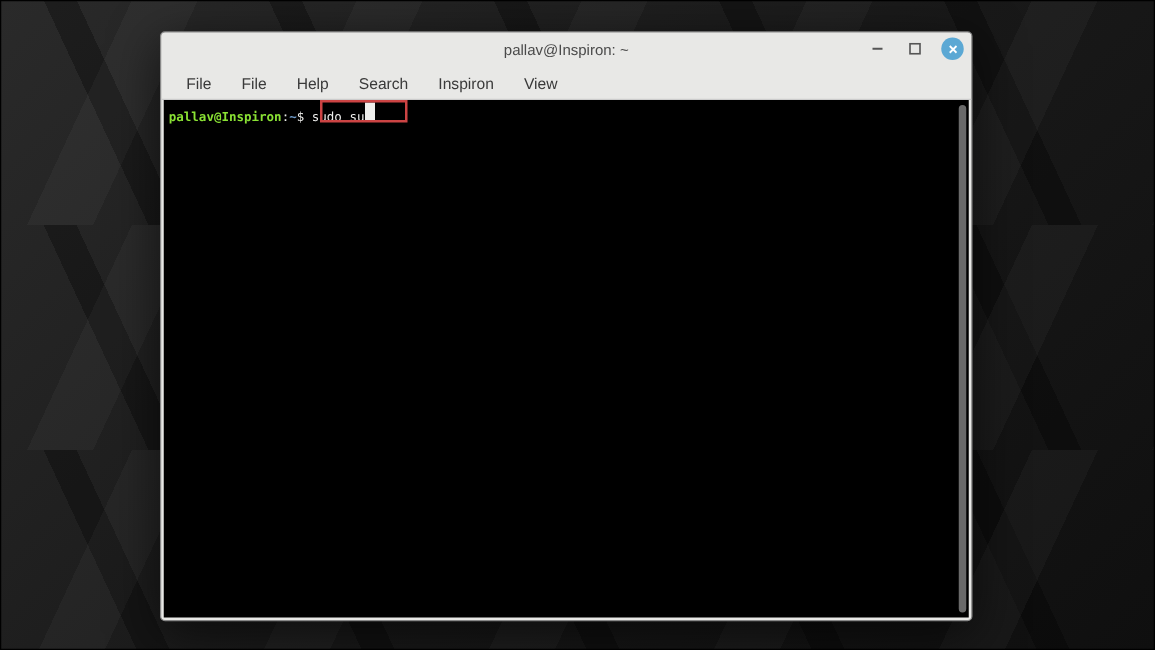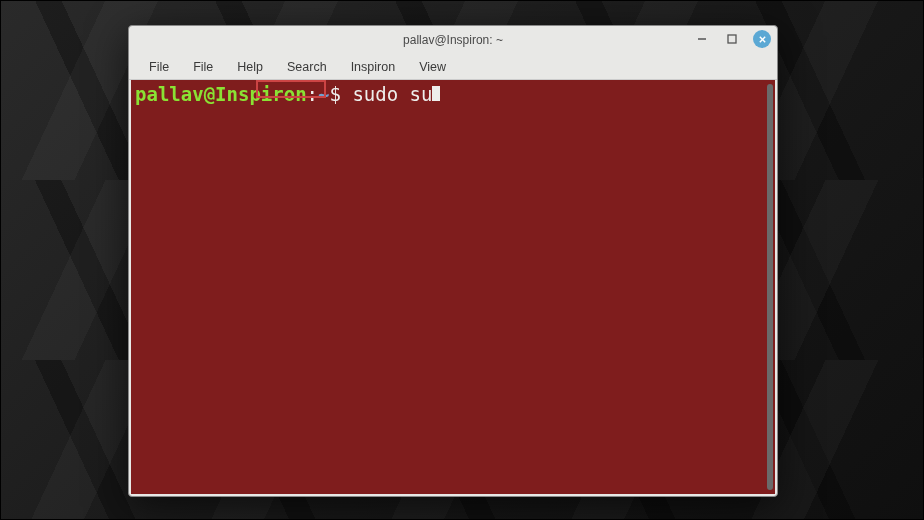--- a/index.html
+++ b/index.html
@@ -84,25 +84,25 @@
       border-bottom: 1px solid #ccc;
       font-size: 12.5px;
       color: #3a3a3a;
     }
     .menu-item {
       padding: 3px 10px;
       cursor: pointer;
     }
     .terminal-area {
       flex: 1;
-      background: #7f1d1d;
+      background: #000000;
       margin: 0 2px 2px 2px;
       position: relative;
       font-family: 'DejaVu Sans Mono', 'Liberation Mono', monospace;
-      font-size: 19px;
+      font-size: 10px;
       line-height: 1.3;
       color: #eee;
       padding: 2px 4px;
     }
     .scrollbar {
       position: absolute;
       right: 2px;
       top: 4px;
       bottom: 4px;
       width: 6px;

